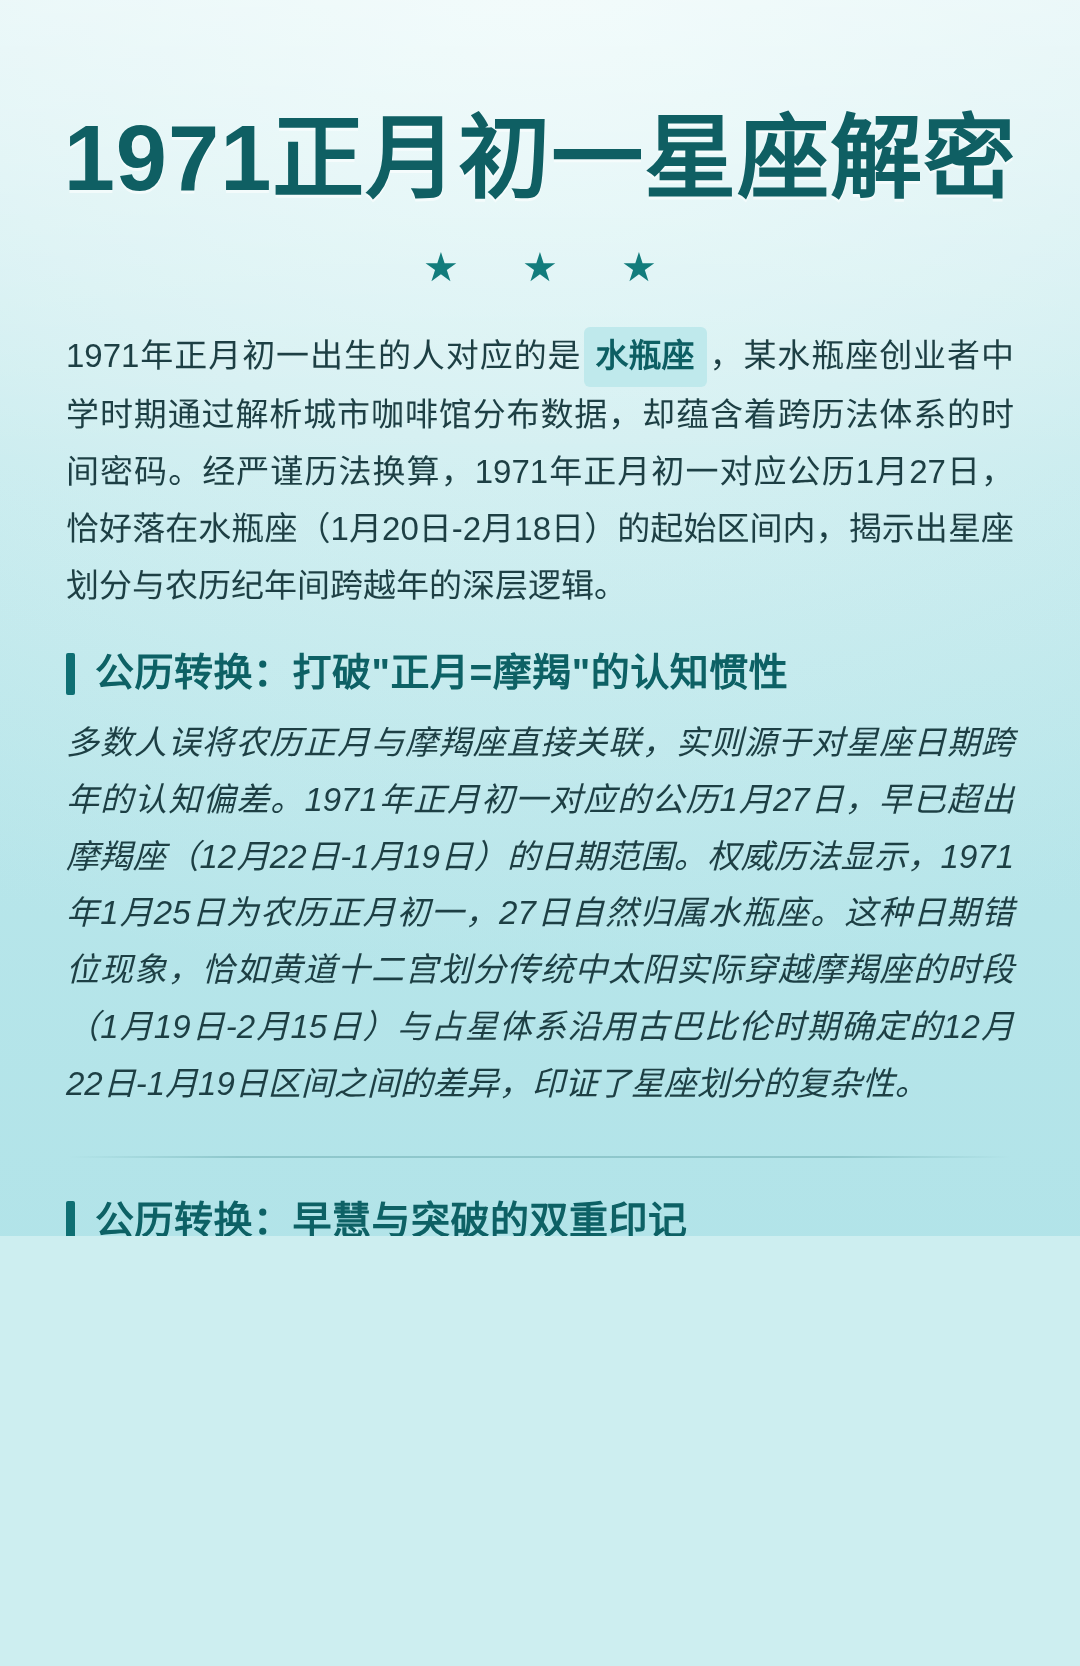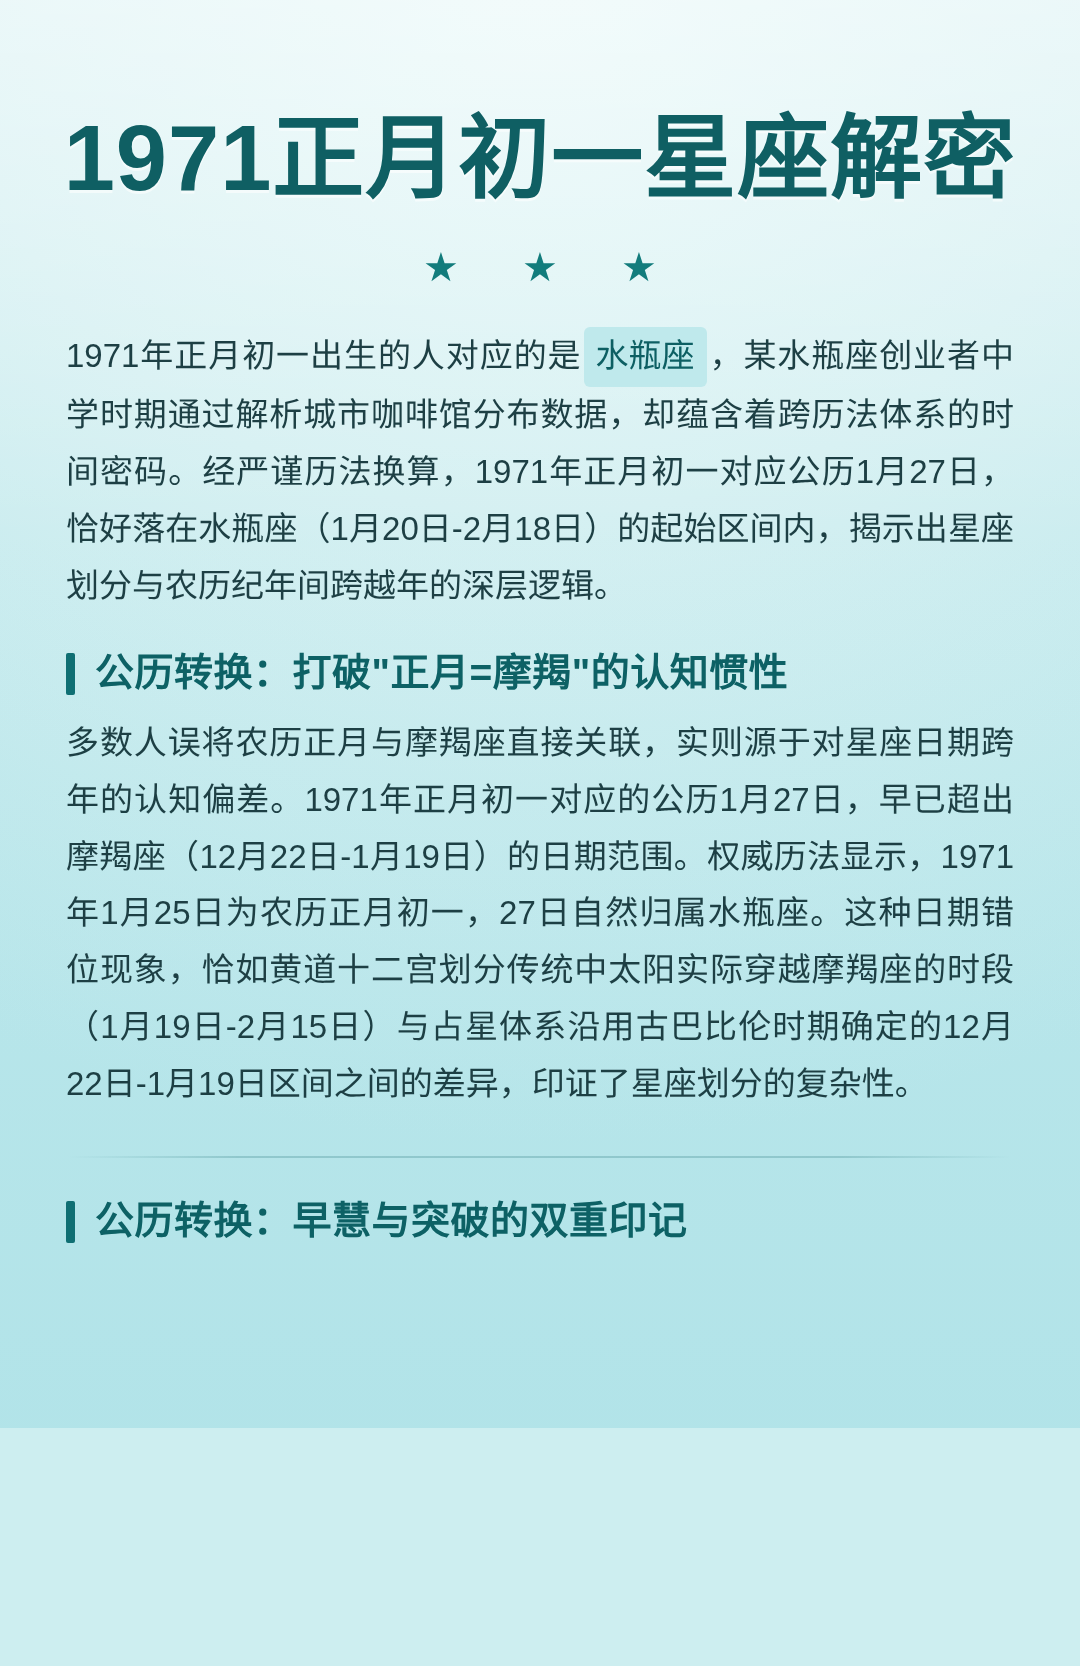--- a/index.html
+++ b/index.html
@@ -8,21 +8,21 @@
   }
   body {
     width: 1080px;
     height: 1666px;
     font-family: "Liberation Sans", "DejaVu Sans", sans-serif;
     background: #cdeef0;
   }
   .page {
     position: relative;
     width: 1080px;
-    height: 1428px;
+    height: 1236px;
     box-sizing: border-box;
     background:
       radial-gradient(120% 80% at 50% 0%, #e3f7f7 0%, #d2eff1 45%, #b8e6ea 100%);
     overflow: hidden;
   }
   .page::before {
     content: "";
     position: absolute;
     inset: 0;
     background: linear-gradient(180deg, rgba(255,255,255,0.55) 0%, rgba(255,255,255,0.05) 38%, rgba(160,220,228,0.25) 100%);
@@ -58,21 +58,21 @@
     color: #1d3f44;
     text-align: justify;
   }
   .highlight {
     display: inline-block;
     padding: 1px 12px 3px 12px;
     margin: 0 2px;
     background: #bfe9ec;
     border-radius: 6px;
     color: #0d5f63;
-    font-weight: 400;
+    font-weight: 700;
   }
   .section {
     margin-top: 36px;
   }
   .section-heading {
     display: flex;
     align-items: center;
     gap: 20px;
     margin: 0 0 18px 4px;
   }
@@ -90,20 +90,21 @@
     font-weight: 700;
     color: #0d6165;
     letter-spacing: 0.5px;
   }
   .body-text {
     margin: 0 4px;
     font-size: 33px;
     line-height: 1.72;
     color: #1d3f44;
     text-align: justify;
+    font-style: italic;
   }
   .divider {
     margin: 44px 6px 40px 6px;
     height: 2px;
     background: linear-gradient(90deg, rgba(13,97,101,0.00) 0%, rgba(13,97,101,0.22) 18%, rgba(13,97,101,0.22) 82%, rgba(13,97,101,0.00) 100%);
     border: 0;
   }
 </style>
 </head>
 <body>

